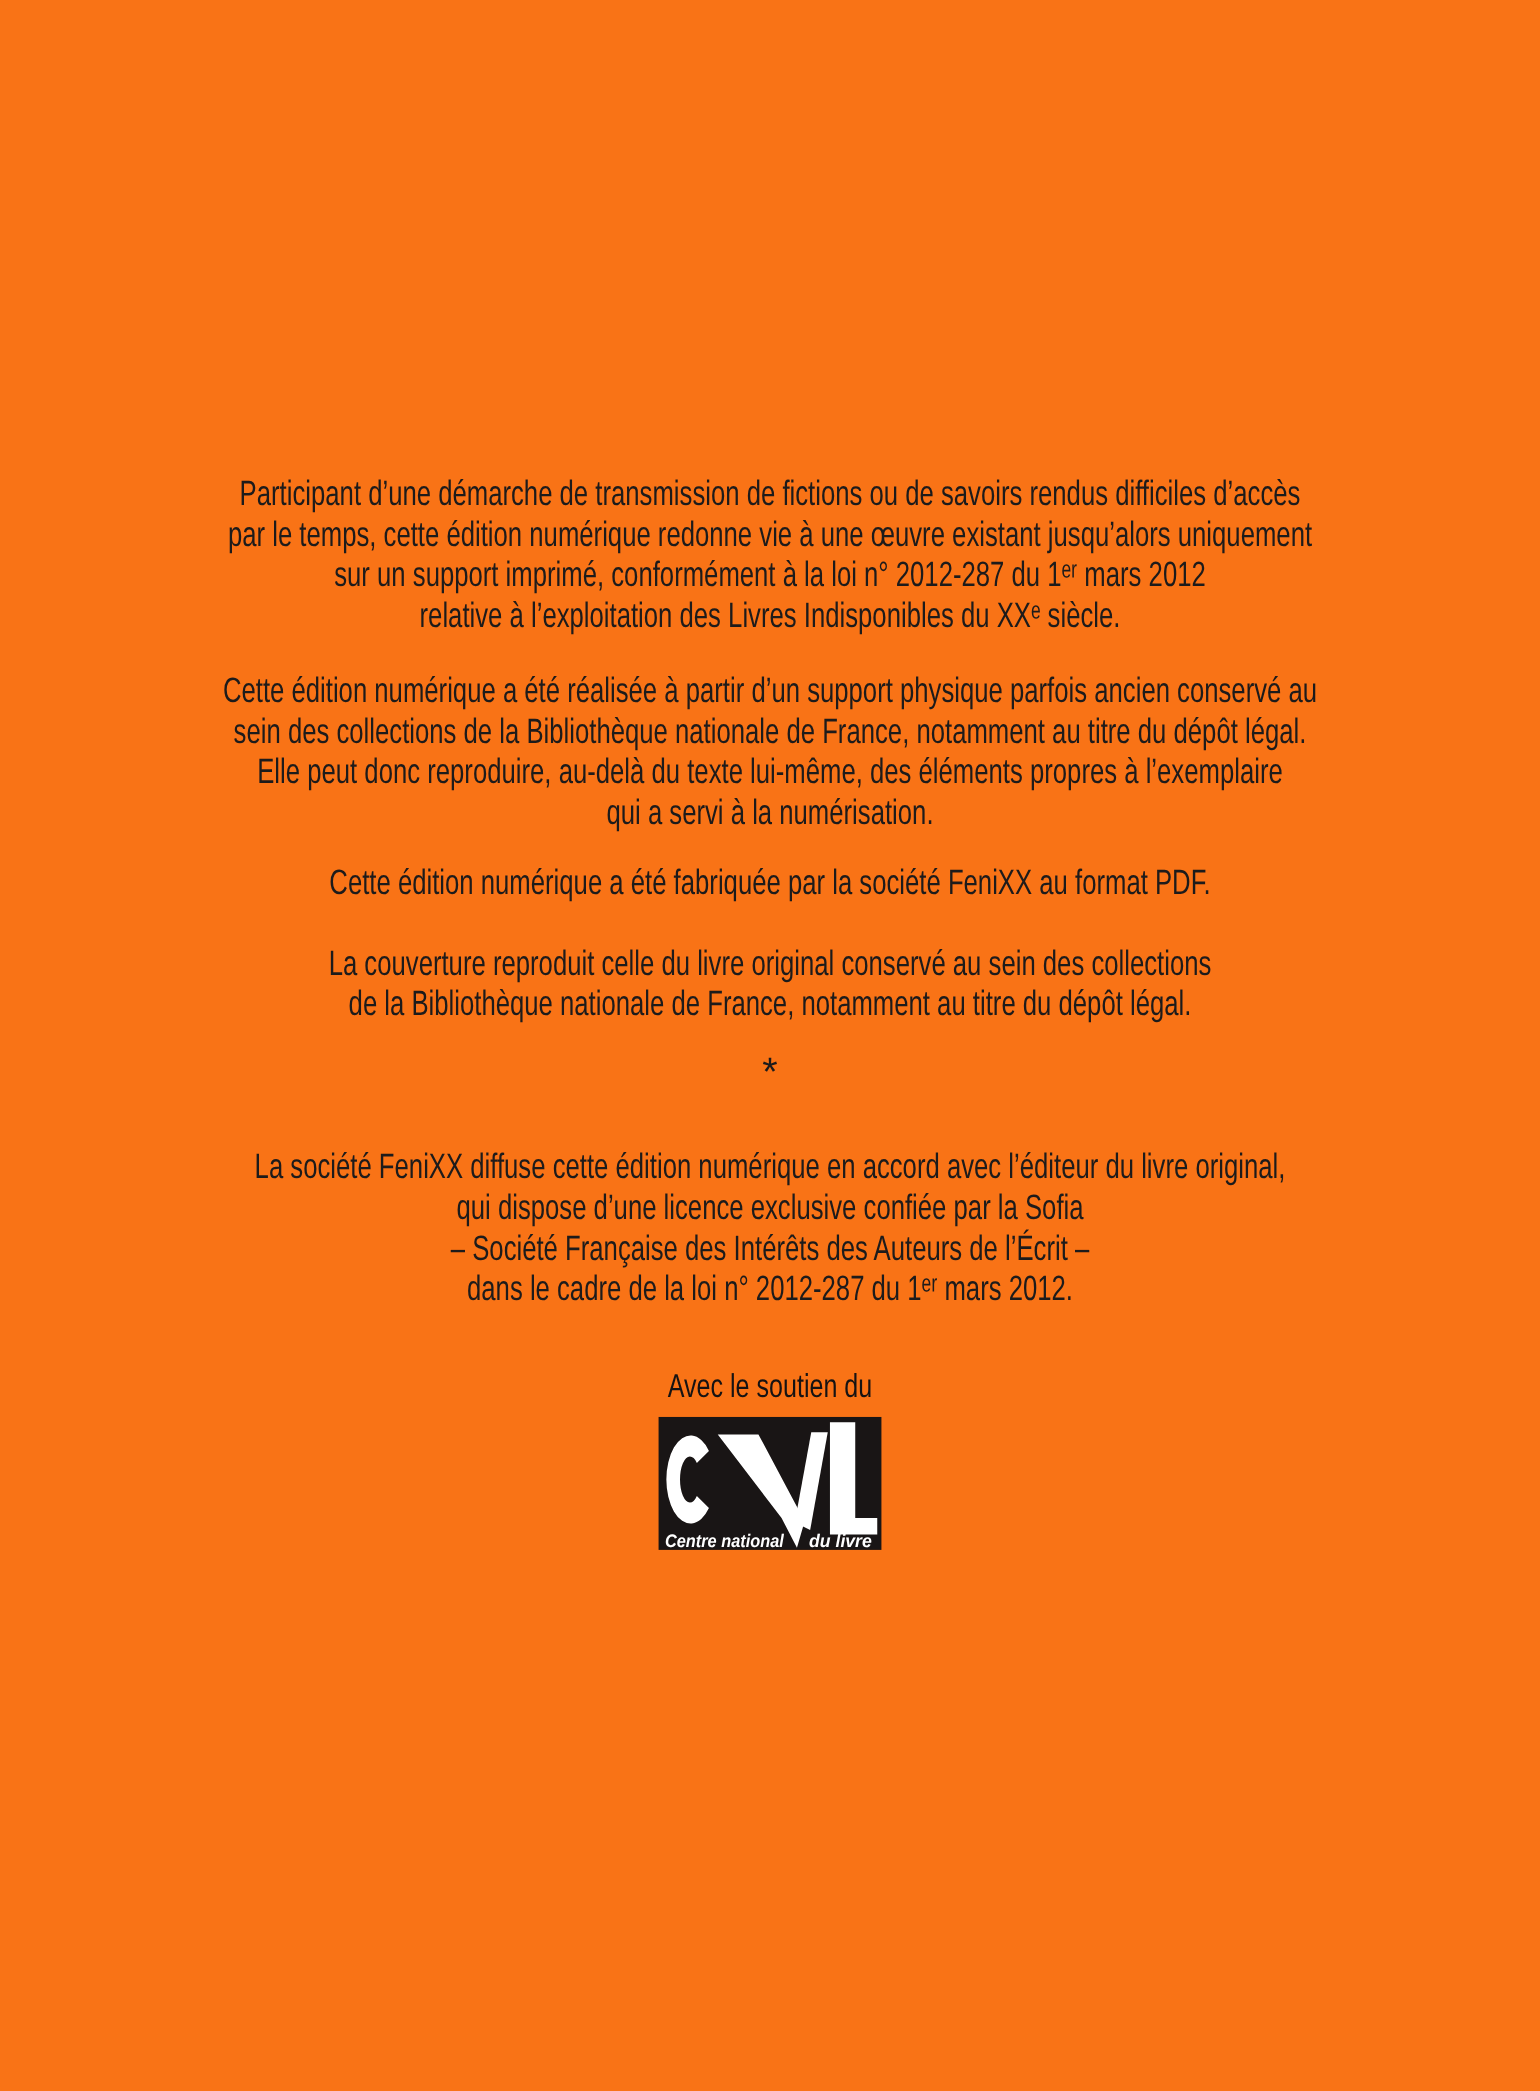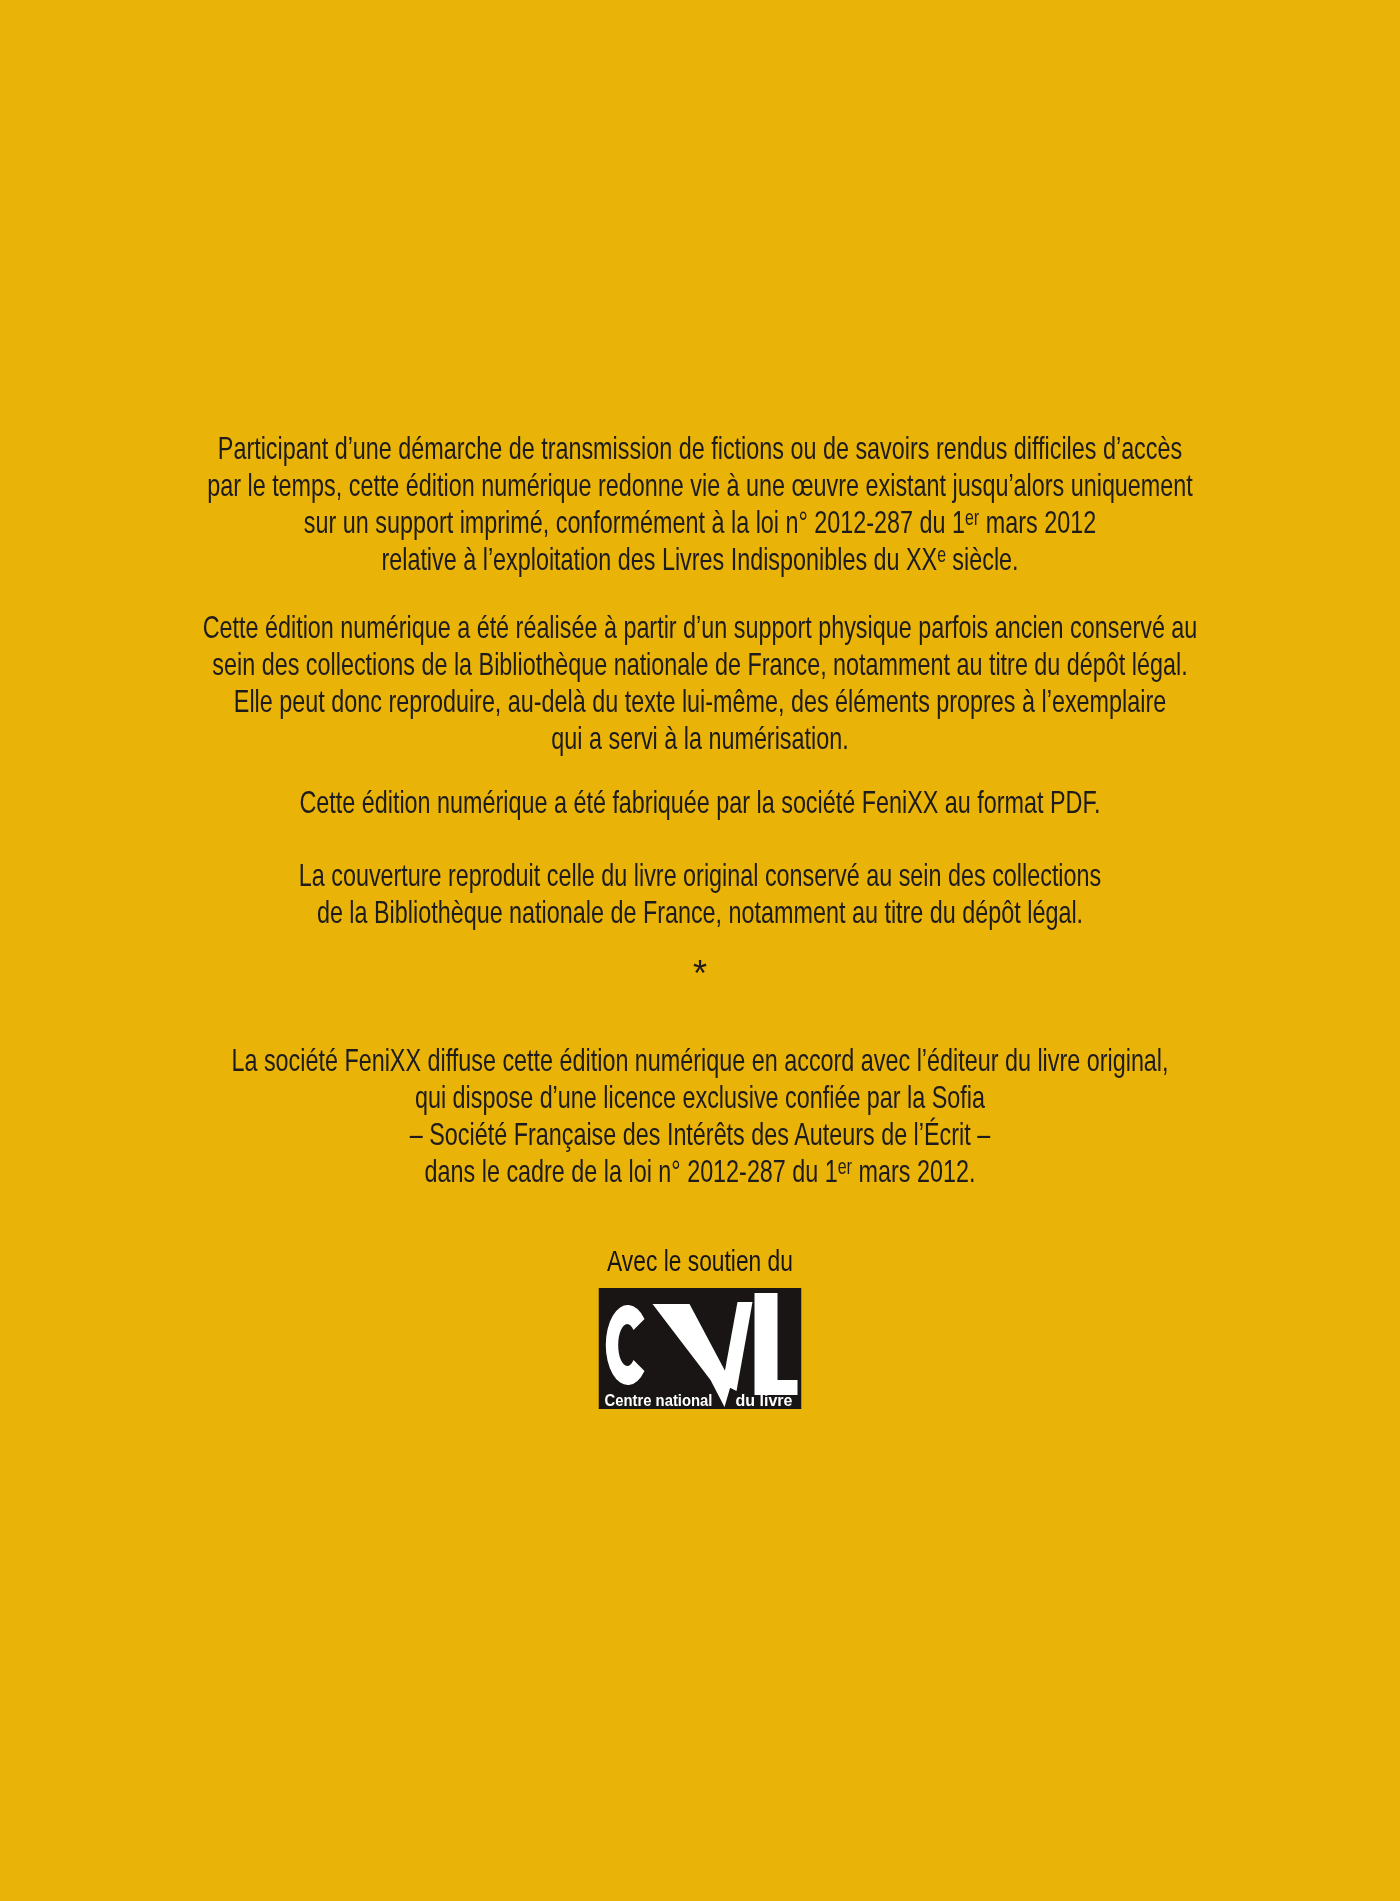--- a/index.html
+++ b/index.html
@@ -1,20 +1,20 @@
 <!DOCTYPE html>
 <html><head>
 <meta charset="utf-8">
 <style>
   html, body { margin: 0; padding: 0; background: #ffffff; }
   .page {
     position: relative;
     width: 1400px;
     height: 1901px;
-    background: #eab308;
+    background: #f97316;
     overflow: hidden;
     font-family: "Liberation Sans", "DejaVu Sans", sans-serif;
     color: #1d1b1b;
   }
   .para {
     position: absolute;
     left: 0;
     width: 100%;
     text-align: center;
     font-size: 32px;
@@ -43,20 +43,21 @@
     transform-origin: 50% 0;
     white-space: nowrap;
   }
   .logo {
     position: absolute;
     top: 1288px;
     left: 50%;
     transform: translateX(-50%);
     width: 203px;
     height: 121px;
+    font-style: italic;
   }
   .logo svg { display: block; width: 203px; height: 121px; }
   .logo text {
     font-family: "Liberation Sans", "DejaVu Sans", sans-serif;
     font-weight: bold;
   }
 </style>
 </head>
 <body>
 

